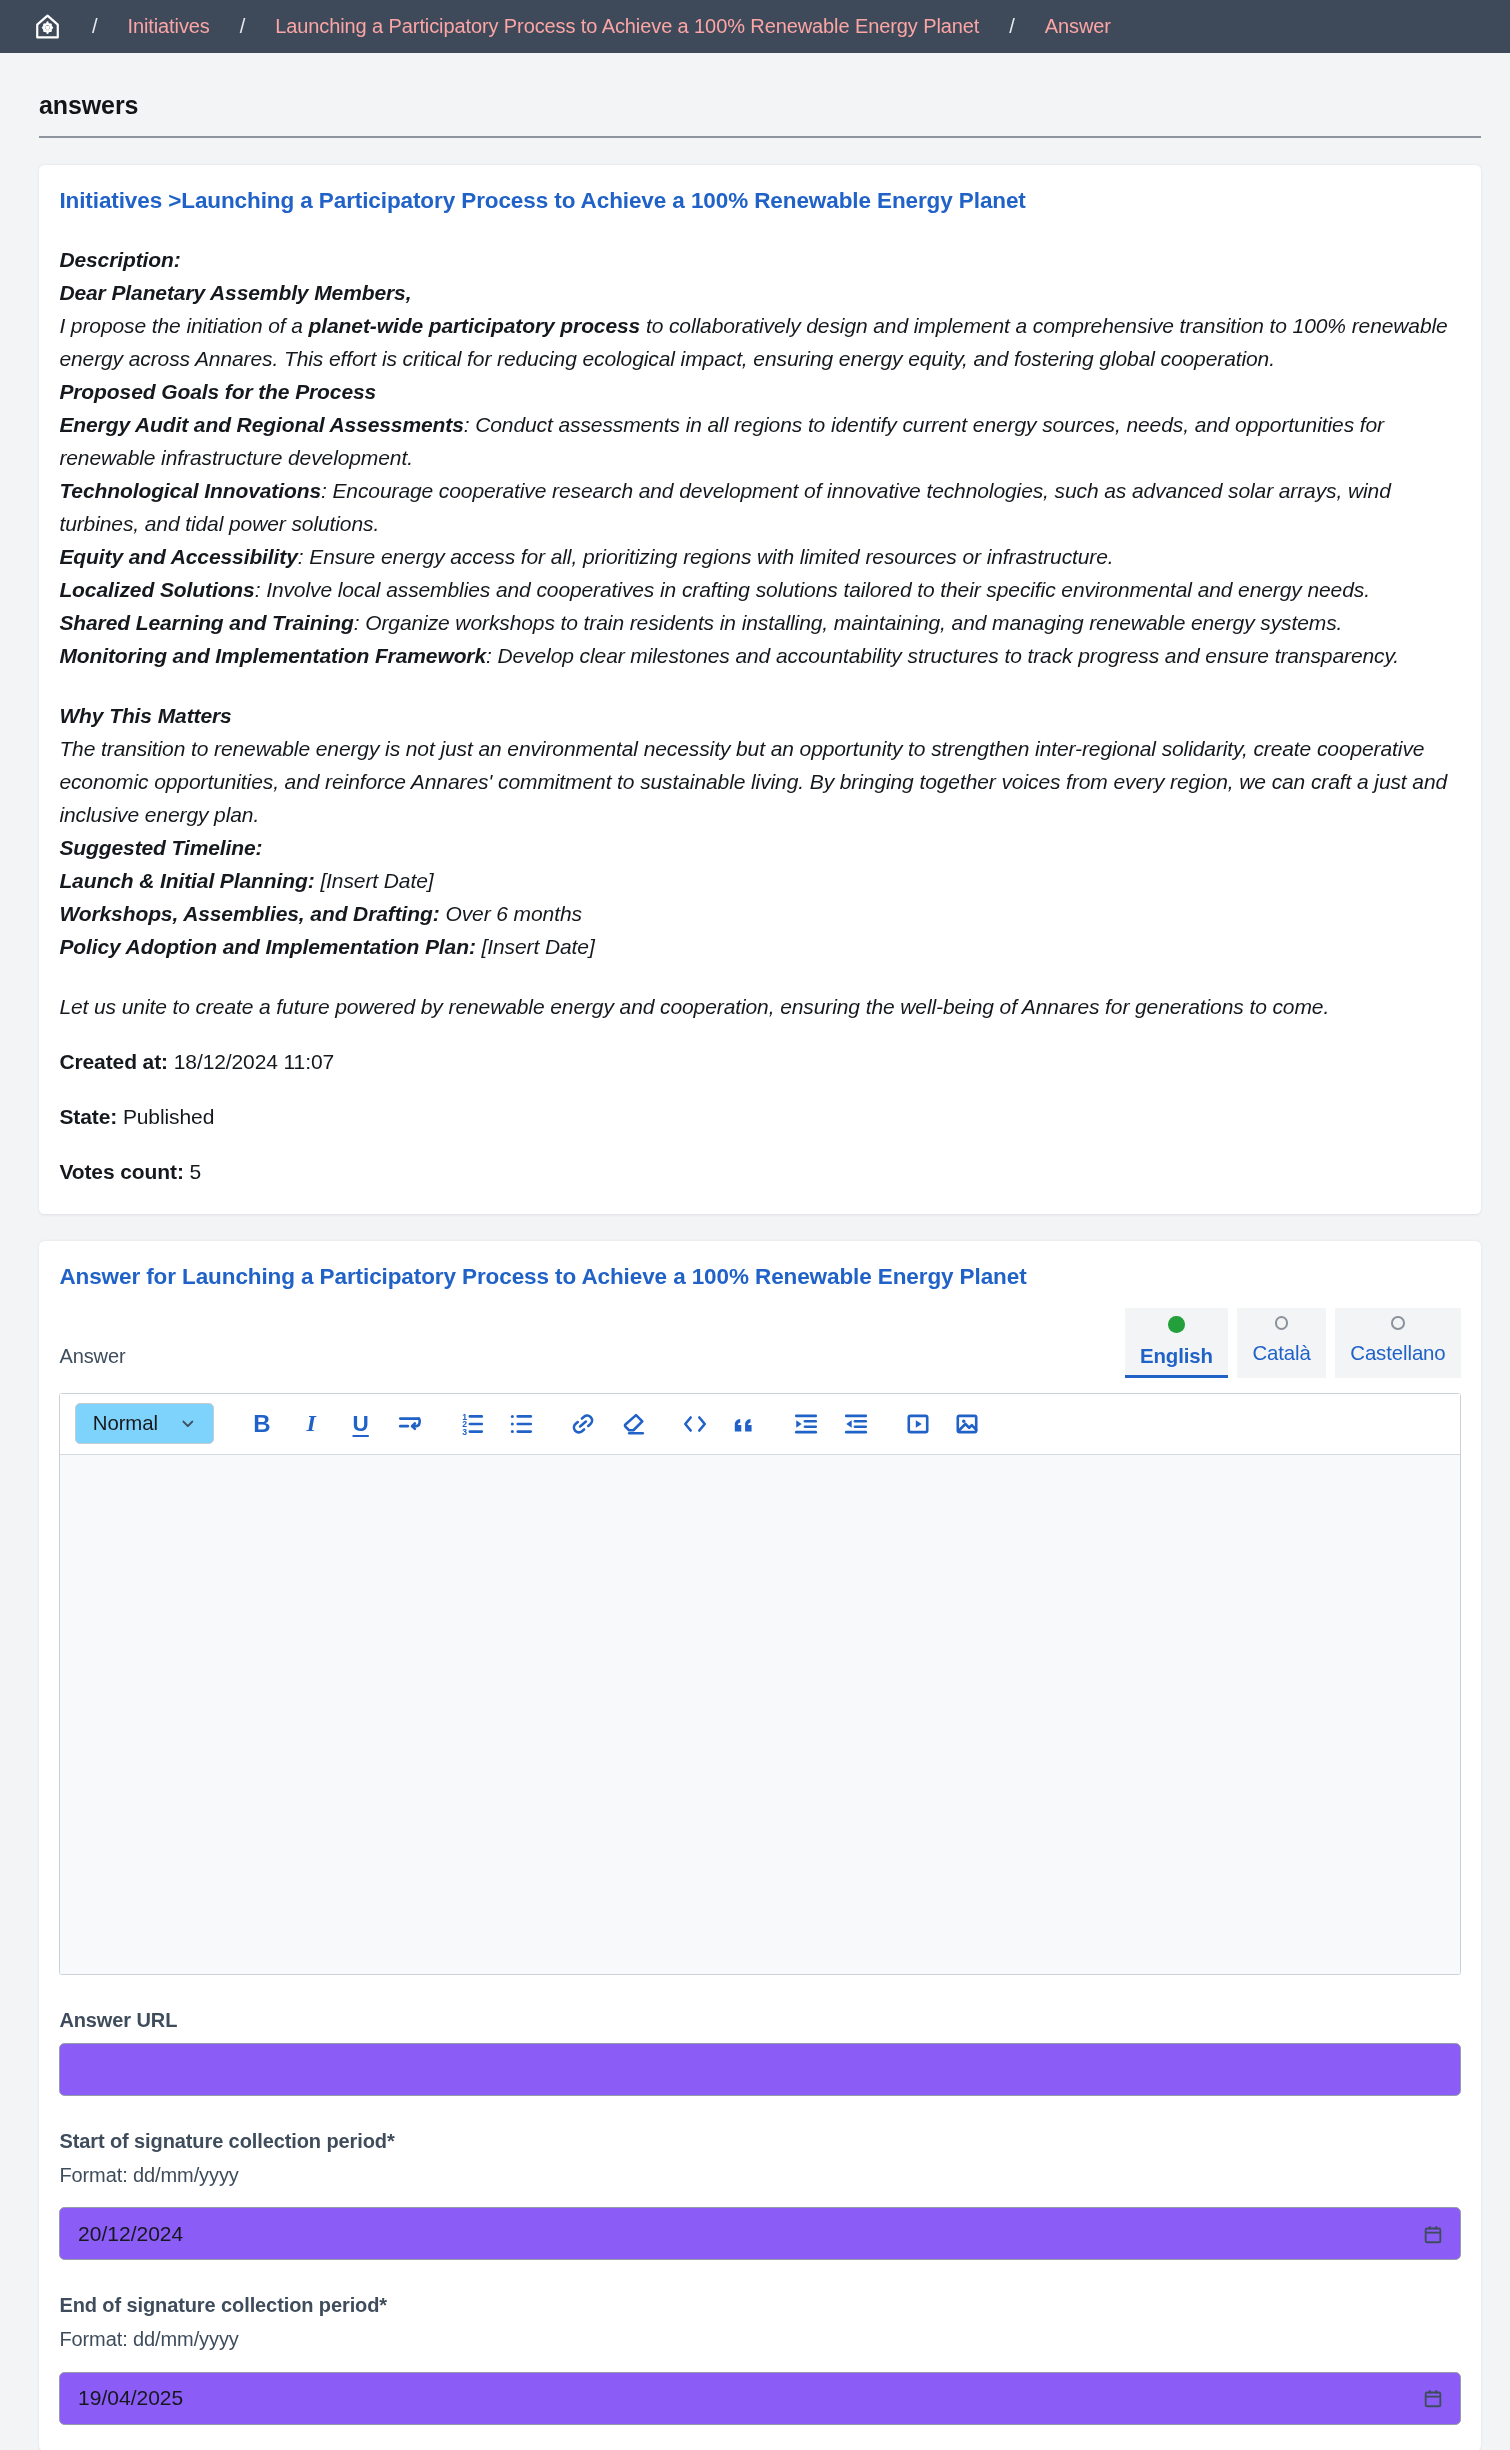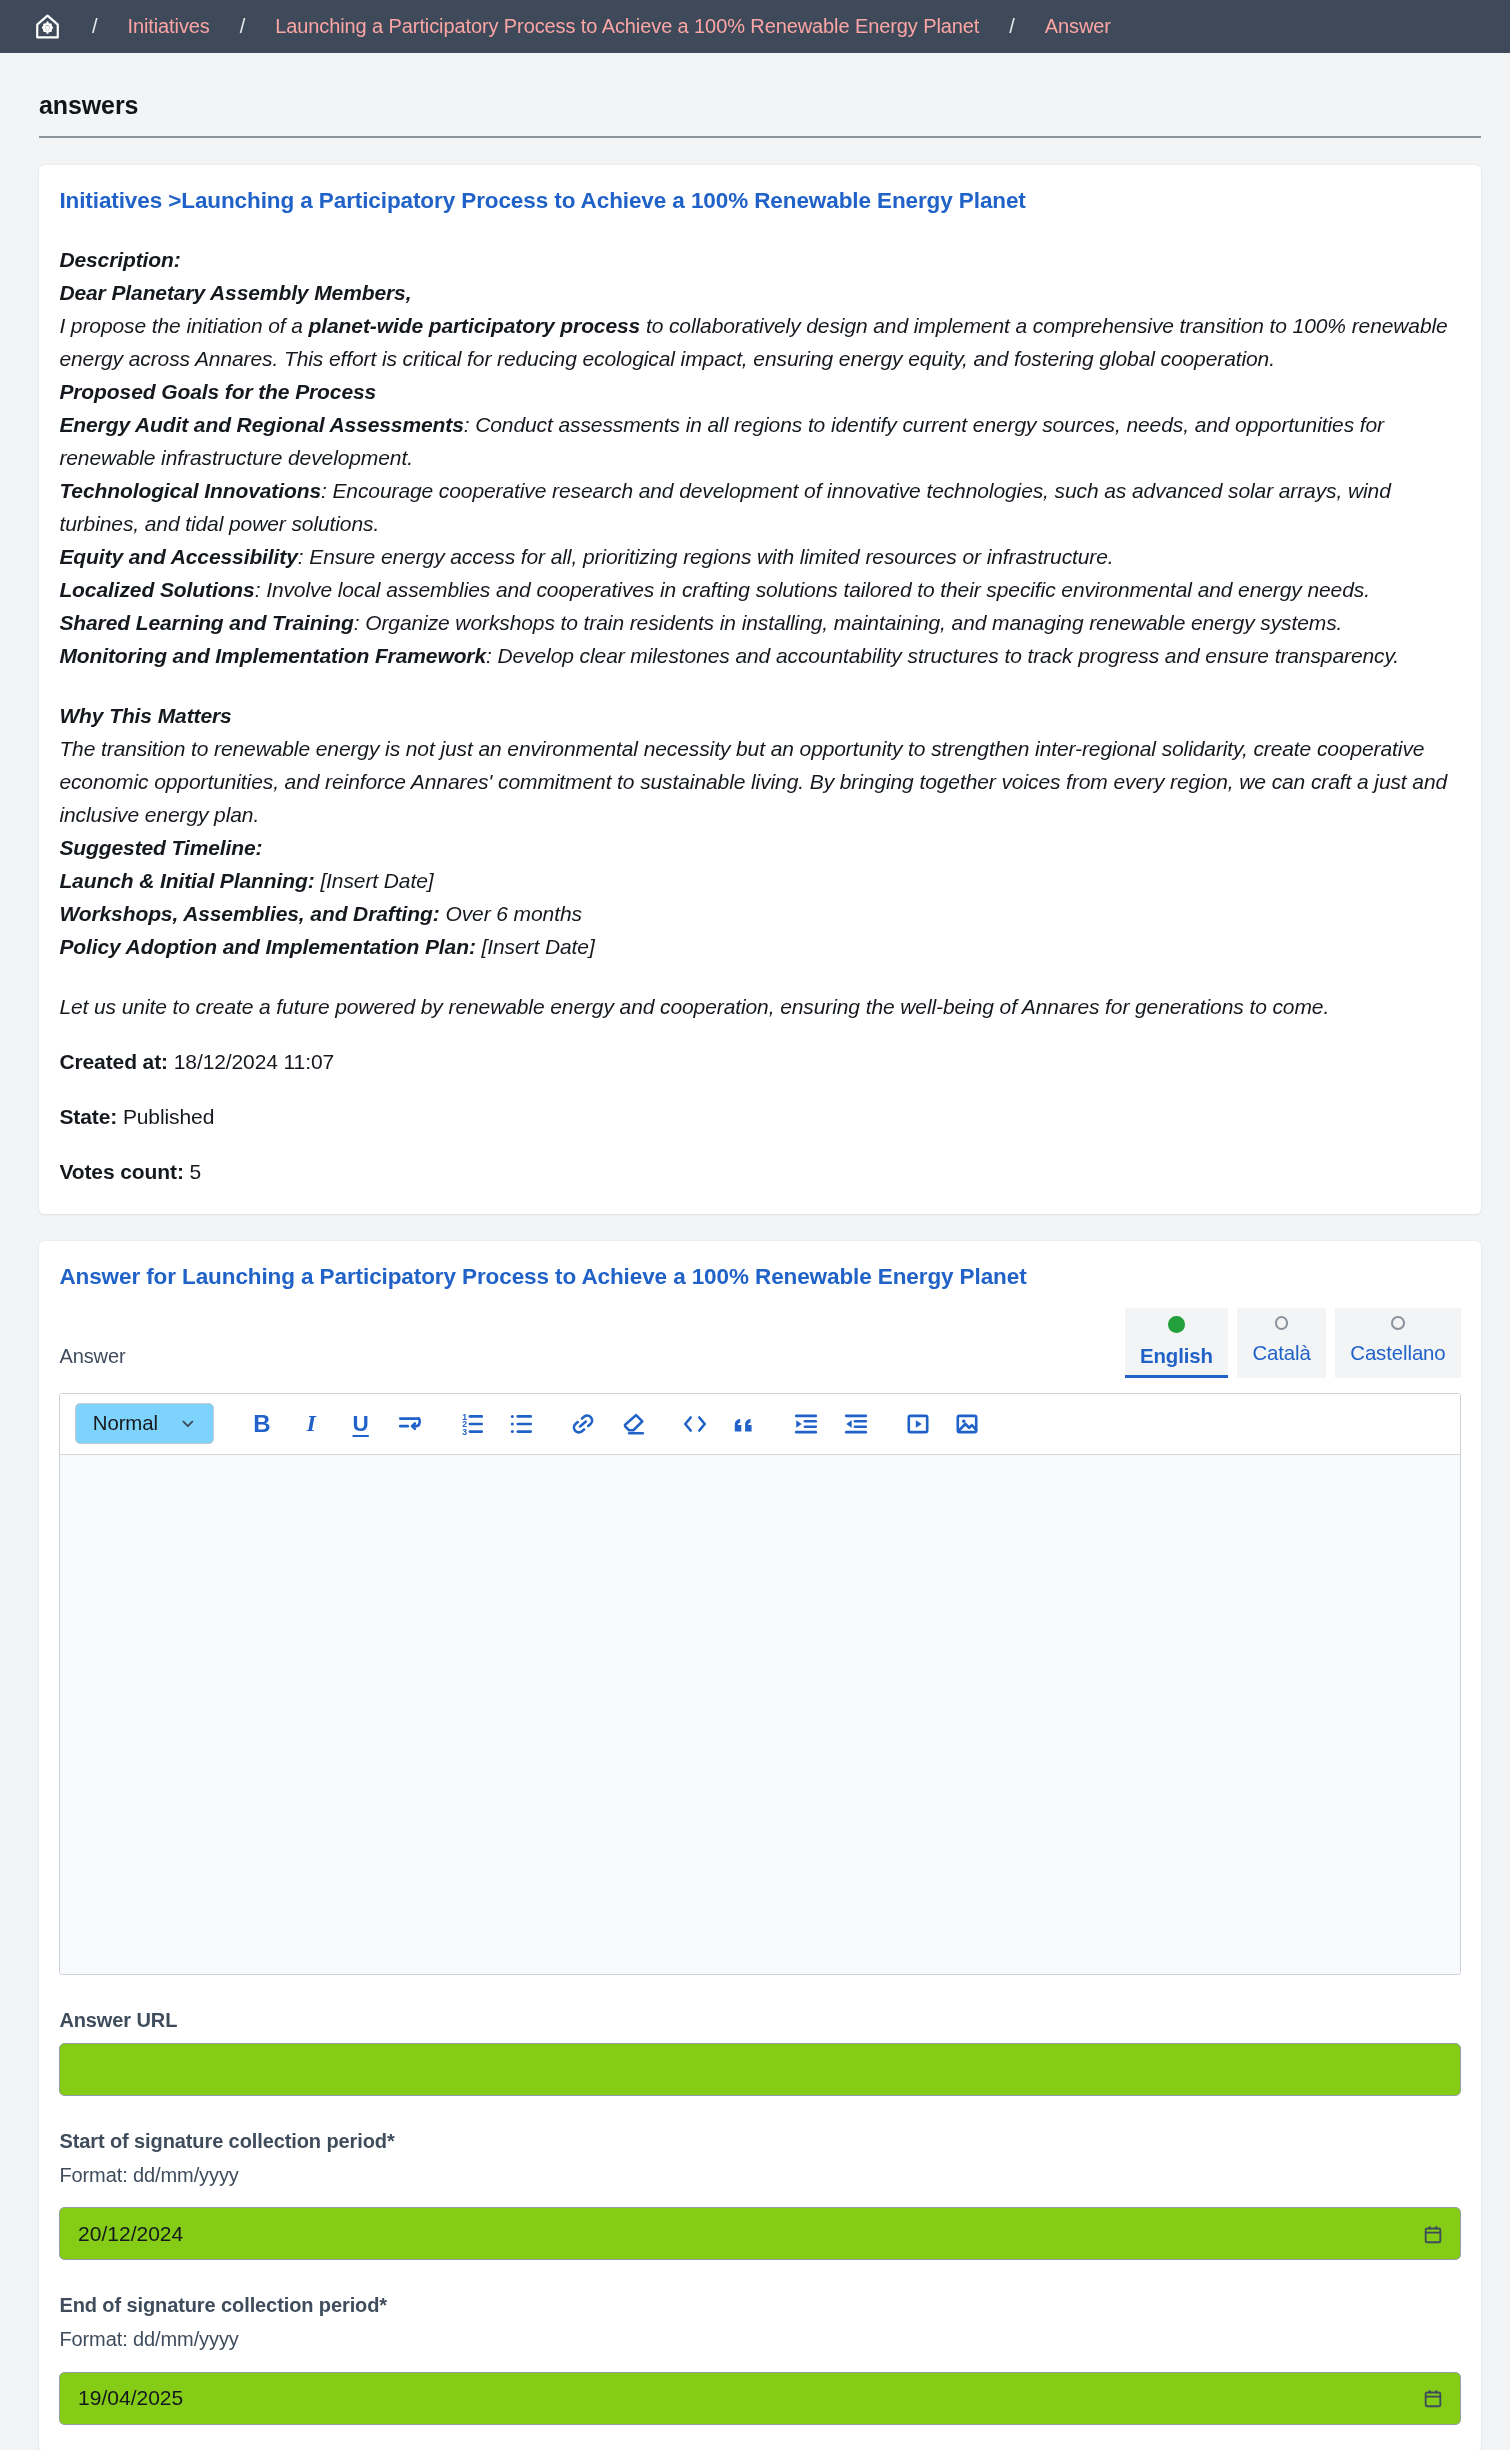--- a/index.html
+++ b/index.html
@@ -74,21 +74,21 @@
   .glyph-i { font-size:24px; font-style:italic; font-family:"Liberation Serif","DejaVu Serif",serif; font-weight:600; }
   .glyph-u { font-size:22.5px; font-weight:bold; text-decoration:underline; text-underline-offset:4.1px; }
   .editor-body { height:519px; background:#f8f9fb; border-radius:0 0 2.7px 2.7px; }
 
   
   .form-label { margin-top:34px; font-size:20px; font-weight:bold; color:#3e4c5c; }
   .form-hint { margin-top:11px; font-size:20px; color:#3e4c5c; }
   .input-wrap { position:relative; margin-top:11px; }
   .input-wrap.date { margin-top:20.4px; }
   .text-input {
-    width:100%; height:53px; background:#84cc16; border:1.4px solid #939da8;
+    width:100%; height:53px; background:#8b5cf6; border:1.4px solid #939da8;
     border-radius:5.5px; font-size:21px; color:#15191e; padding:0 17.7px;
     font-family:"Liberation Sans","DejaVu Sans",sans-serif;
   }
   .cal-icon {
     position:absolute; right:16.4px; top:50%; transform:translateY(-50%);
     width:22px; height:22px; stroke:#3e4c5c; fill:none; stroke-width:2; pointer-events:none;
   }
 </style>
 </head>
 <body>

